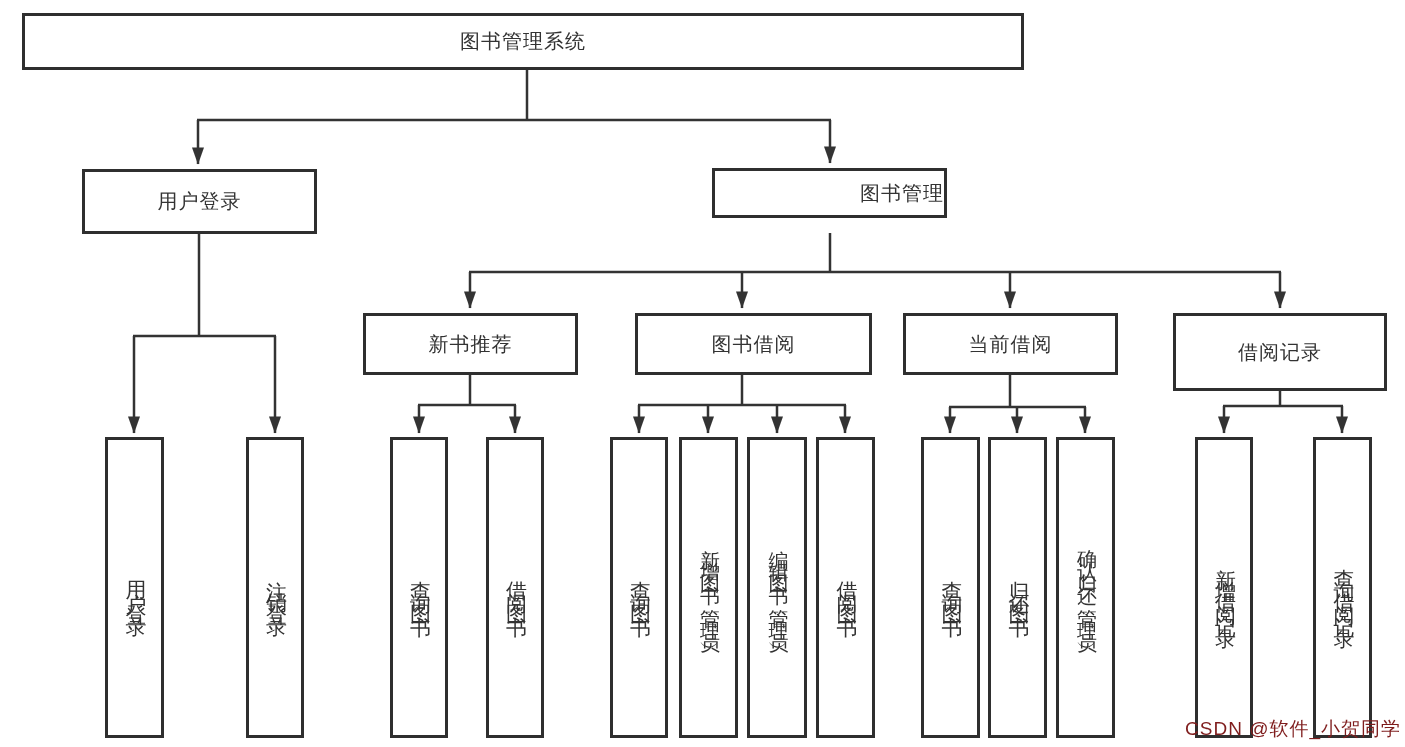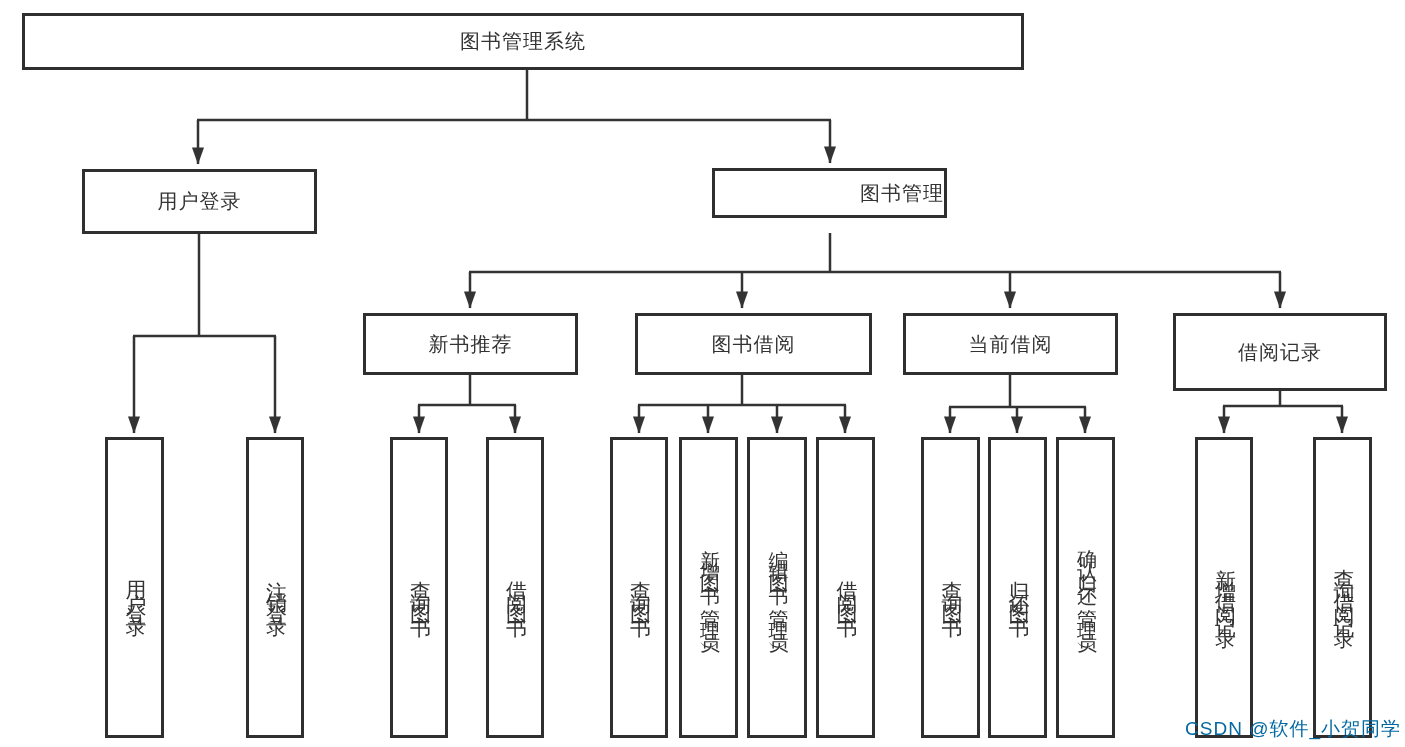--- a/index.html
+++ b/index.html
@@ -66,21 +66,21 @@
   .l10 { left: 988px;  width: 59px; }
   .l11 { left: 1056px; width: 59px; }
   .l12 { left: 1195px; width: 58px; }
   .l13 { left: 1313px; width: 59px; }
 
   #watermark {
     position: absolute;
     right: 4px;
     top: 716px;
     font-size: 19px;
-    color: #0369a1;
+    color: #7f1d1d;
     letter-spacing: 1px;
     white-space: nowrap;
     margin-left: 20px;
   }
   path.edge {
     stroke: #333333;
     stroke-width: 2.5;
     fill: none;
   }
 </style>

